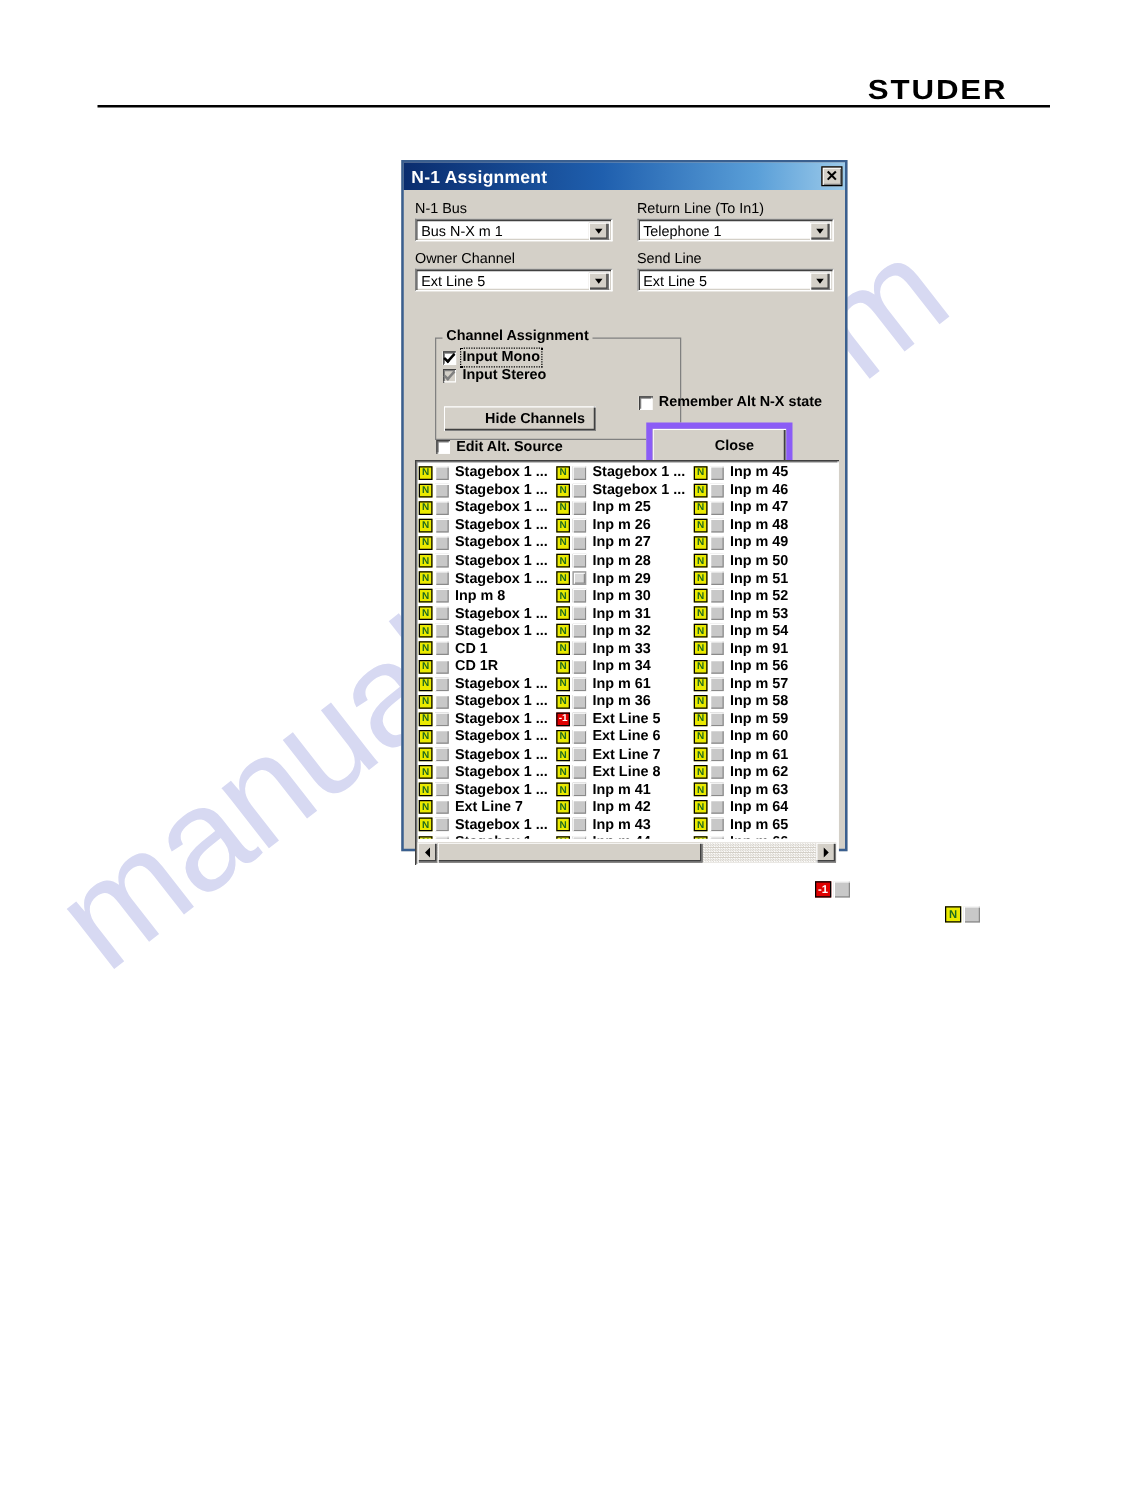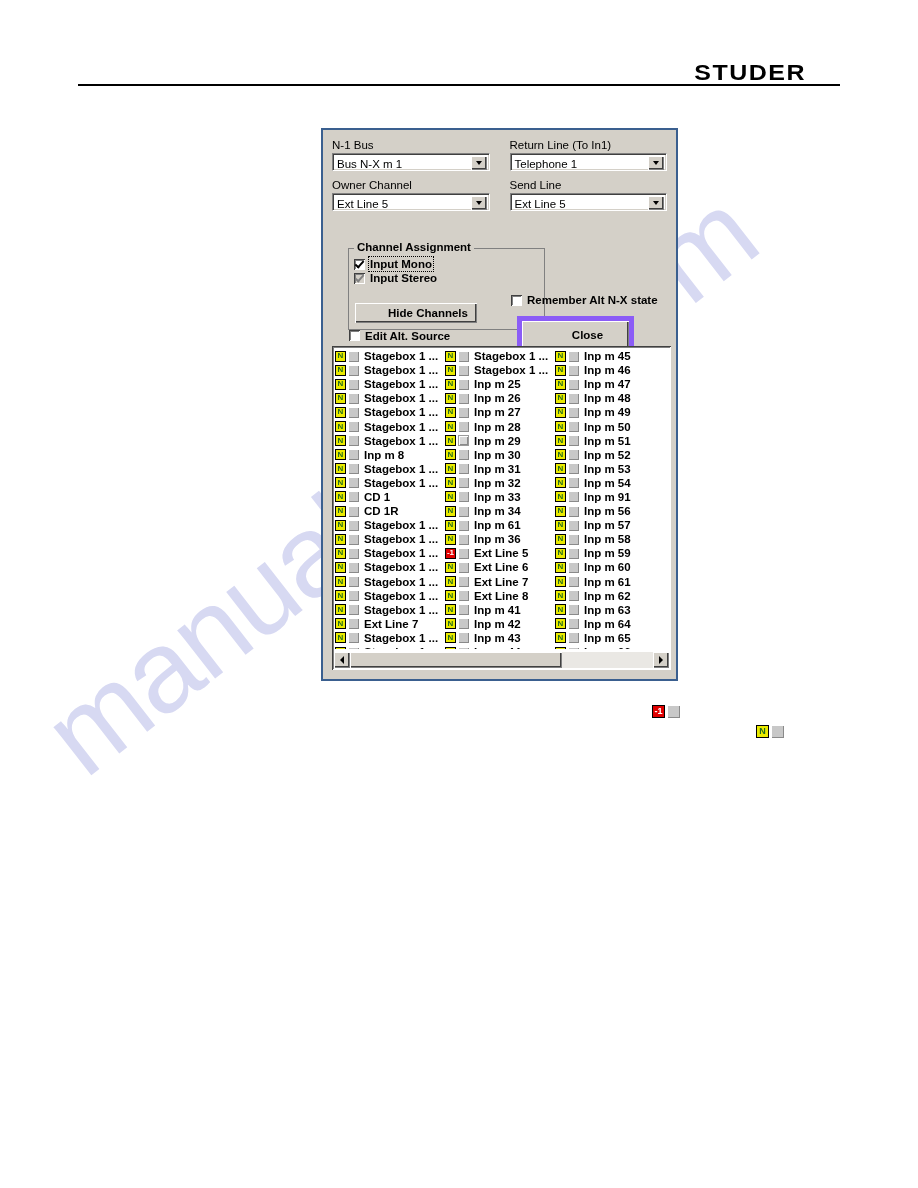--- a/index.html
+++ b/index.html
@@ -401,20 +401,24 @@
 </head>
 <body>
 
 <div class="watermark">manualsvew.com</div>
 
 <div class="studer-logo">STUDER</div>
 <div class="header-rule"></div>
 
 <div class="dialog">
 
+  <div class="titlebar">
+    <span class="titlebar-text">N-1 Assignment</span>
+    <span class="titlebar-close">✕</span>
+  </div>
 
   <div class="dialog-body">
 
     <div class="fields">
       <div class="field-col">
         <div class="field-label">N-1 Bus</div>
         <div class="combo">
           <span class="combo-value">Bus N-X m  1</span>
           <span class="combo-arrow">
               <span class="arrow-down"></span>

